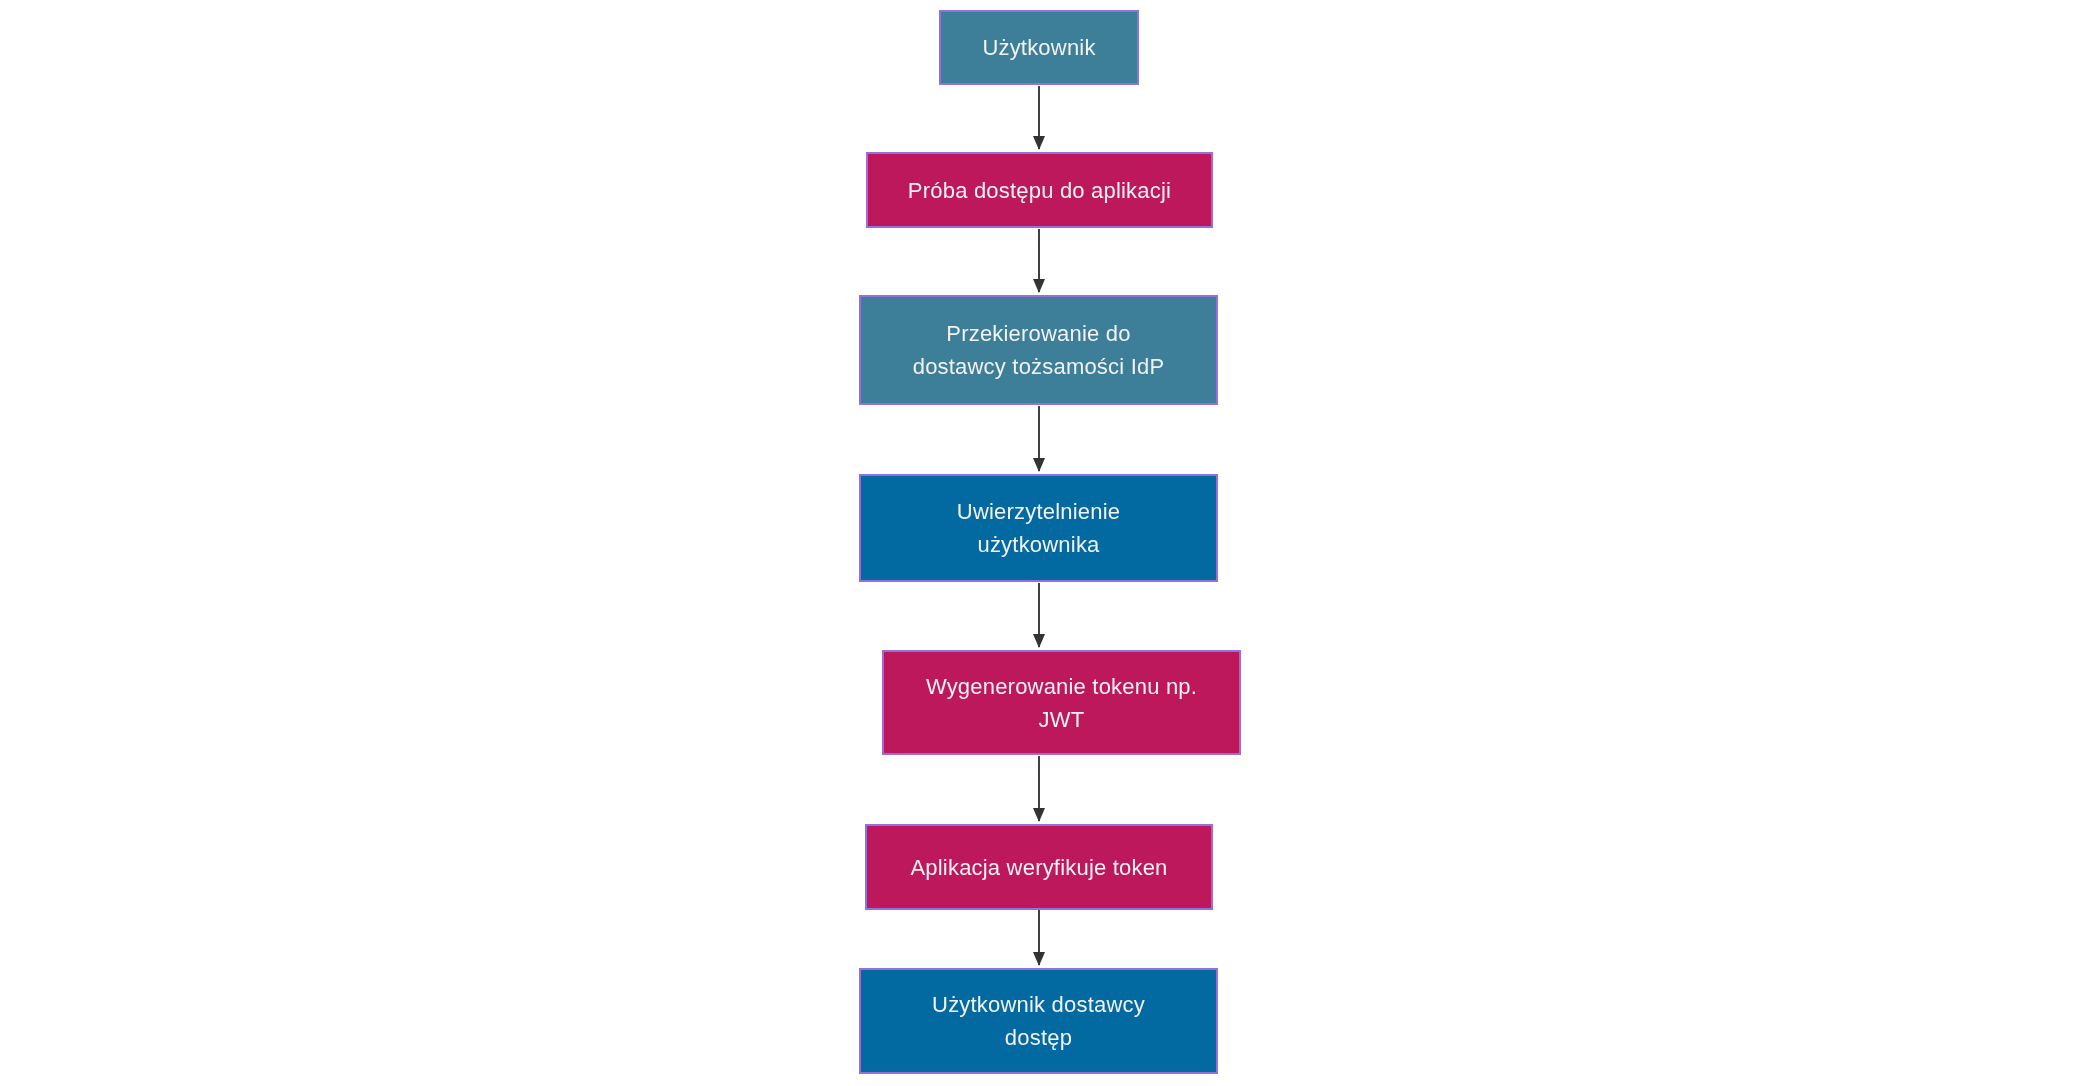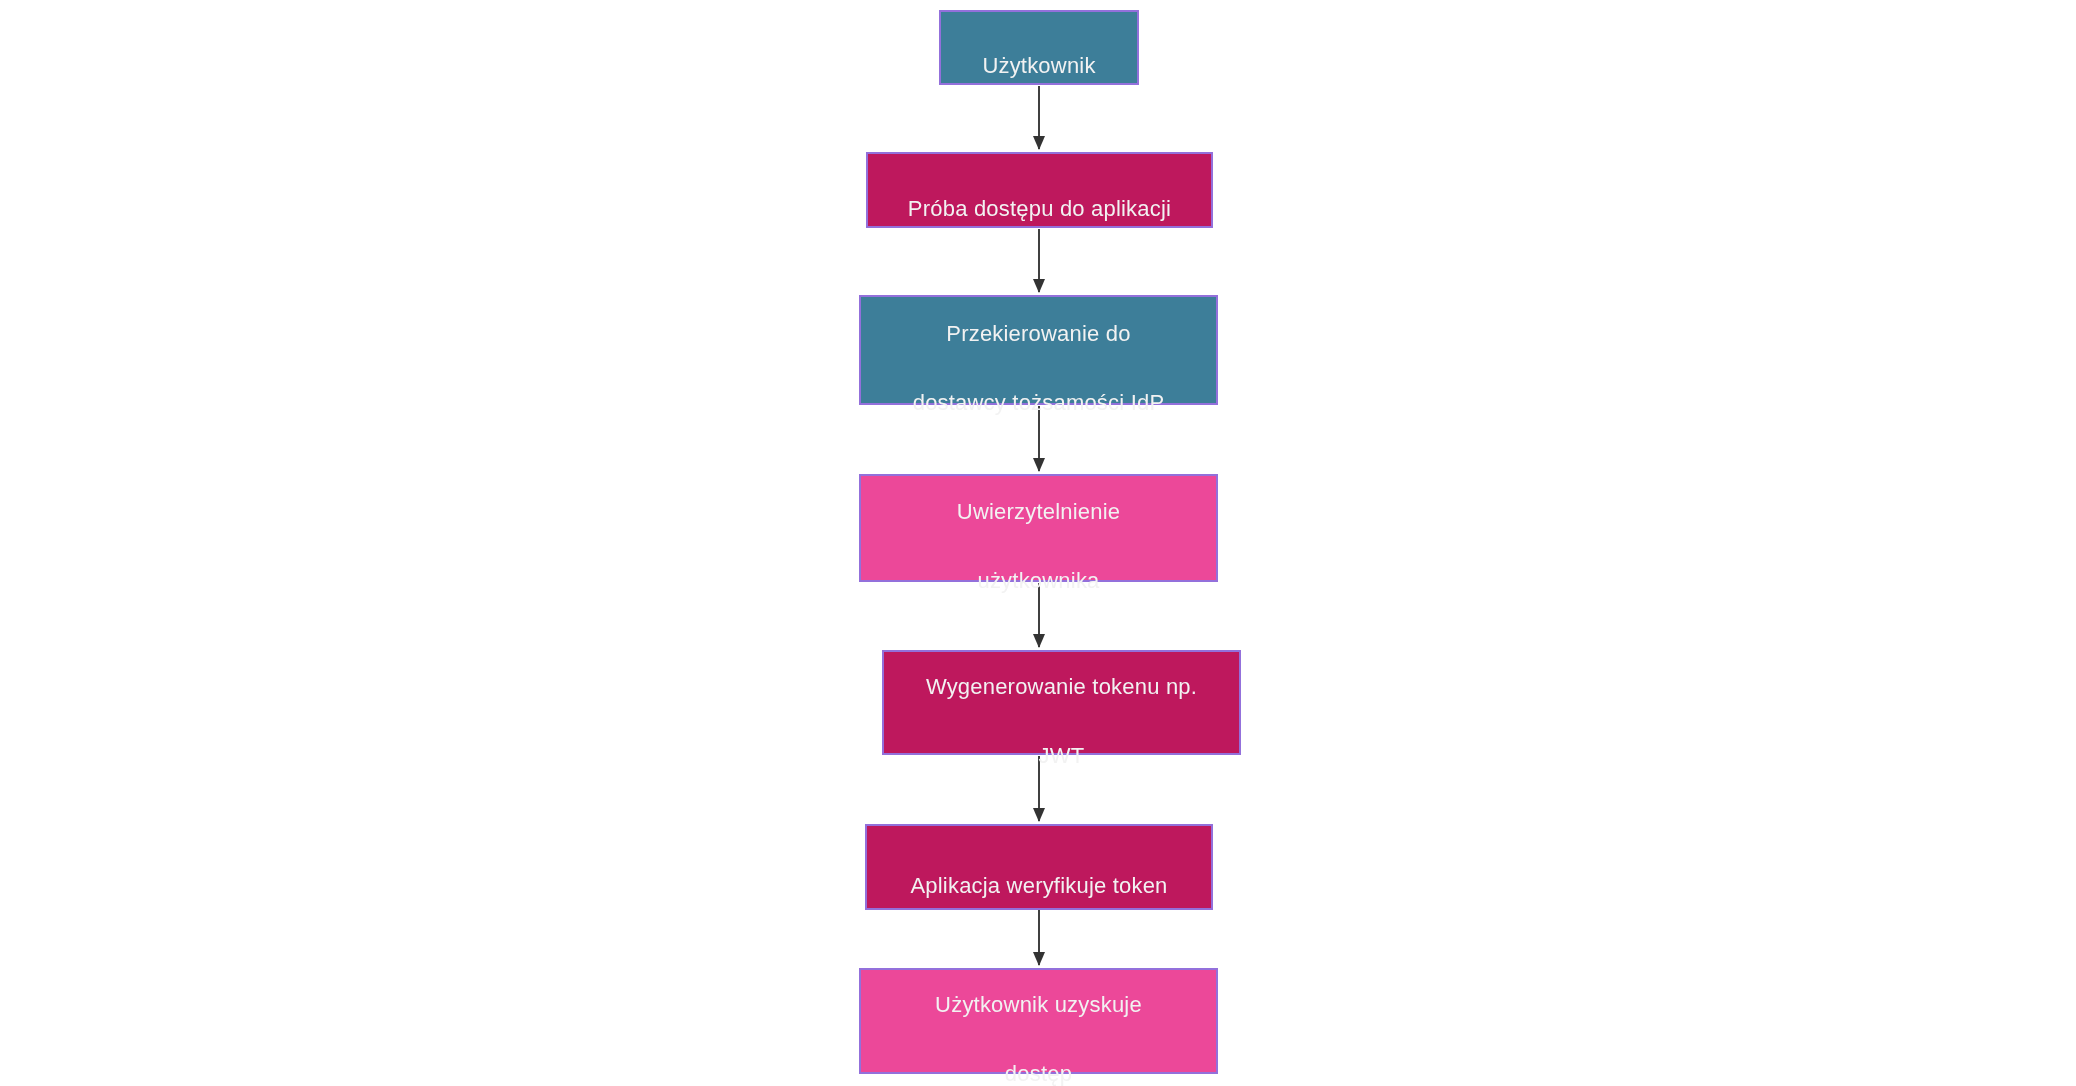--- a/index.html
+++ b/index.html
@@ -30,24 +30,24 @@
     display: flex;
     flex-direction: column;
     align-items: center;
     justify-content: center;
     text-align: center;
     color: #f2f2f2;
     font-size: 22px;
     line-height: 33px;
     letter-spacing: 0.2px;
   }
-  .node span { display: block; white-space: nowrap; margin-top: 36px; }
+  .node span { display: block; white-space: nowrap; }
   .fill-teal   { background: #3d7e99; }
   .fill-navy   { background: #be185d; }
-  .fill-orange { background: #ec4899; }
+  .fill-orange { background: #0369a1; }
 
   .node-user               { left: 939px; top: 10px;  width: 200px; height: 75px; }
   .node-access-attempt     { left: 866px; top: 152px; width: 347px; height: 76px; }
   .node-redirect-idp       { left: 859px; top: 295px; width: 359px; height: 110px; }
   .node-authentication     { left: 859px; top: 474px; width: 359px; height: 108px; }
   .node-token-generation   { left: 882px; top: 650px; width: 359px; height: 105px; }
   .node-token-verification { left: 865px; top: 824px; width: 348px; height: 86px; }
   .node-access-granted     { left: 859px; top: 968px; width: 359px; height: 106px; }
 </style>
 </head>
@@ -90,17 +90,17 @@
   <div class="node node-token-generation fill-navy">
     <span>Wygenerowanie tokenu np.</span>
     <span>JWT</span>
   </div>
 
   <div class="node node-token-verification fill-navy">
     <span>Aplikacja weryfikuje token</span>
   </div>
 
   <div class="node node-access-granted fill-orange">
-    <span>Użytkownik uzyskuje</span>
+    <span>Użytkownik dostawcy</span>
     <span>dostęp</span>
   </div>
 
 </div>
 
 </body></html>

